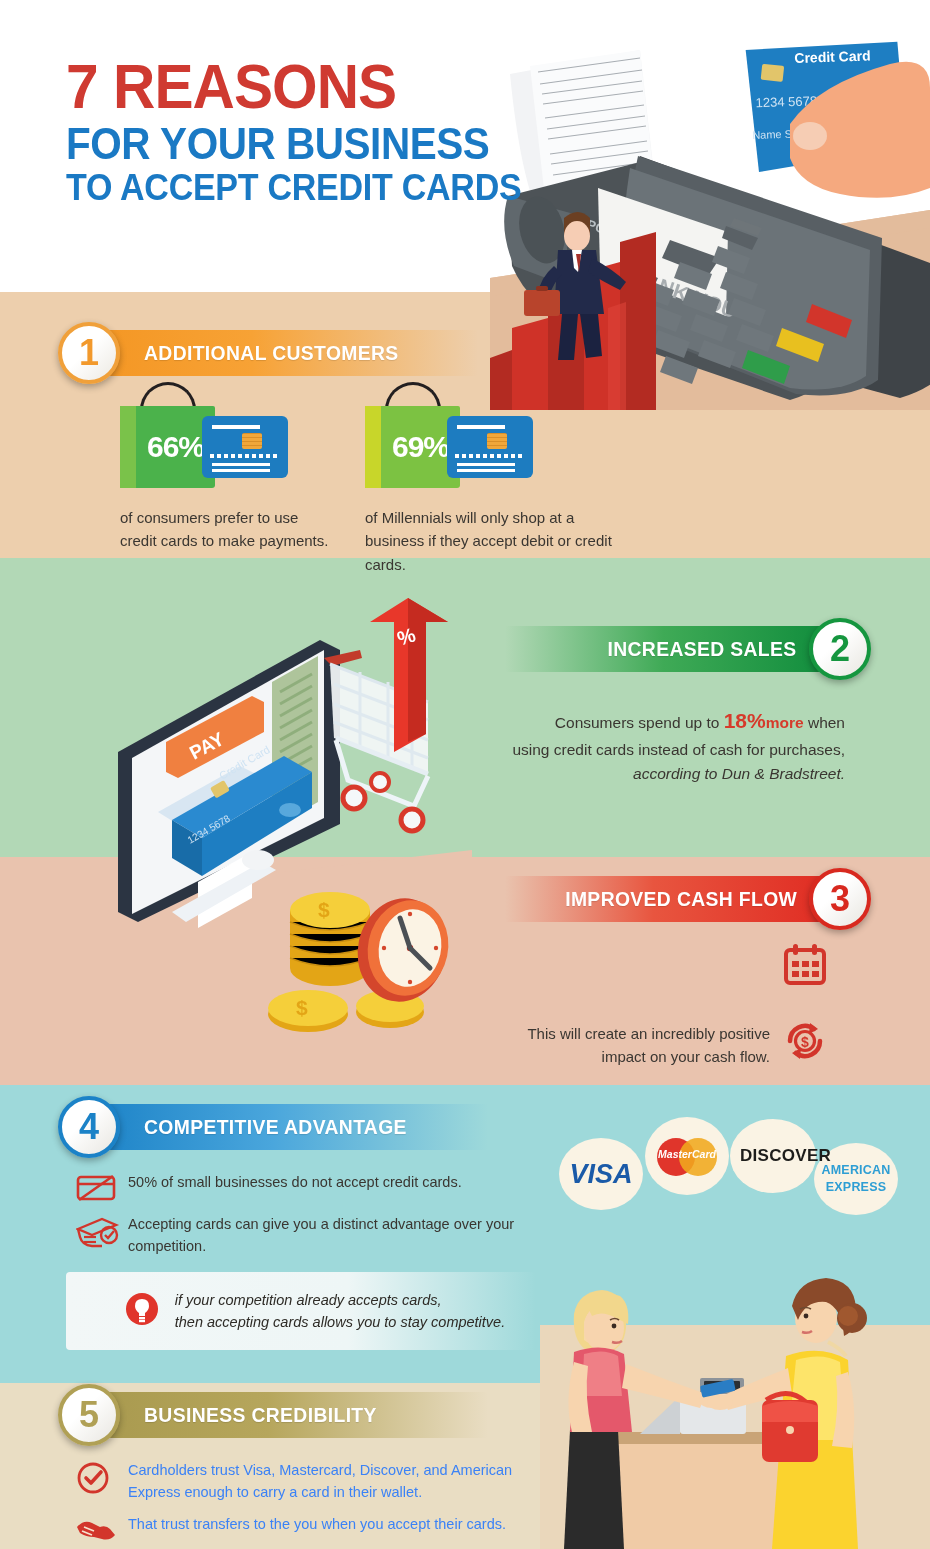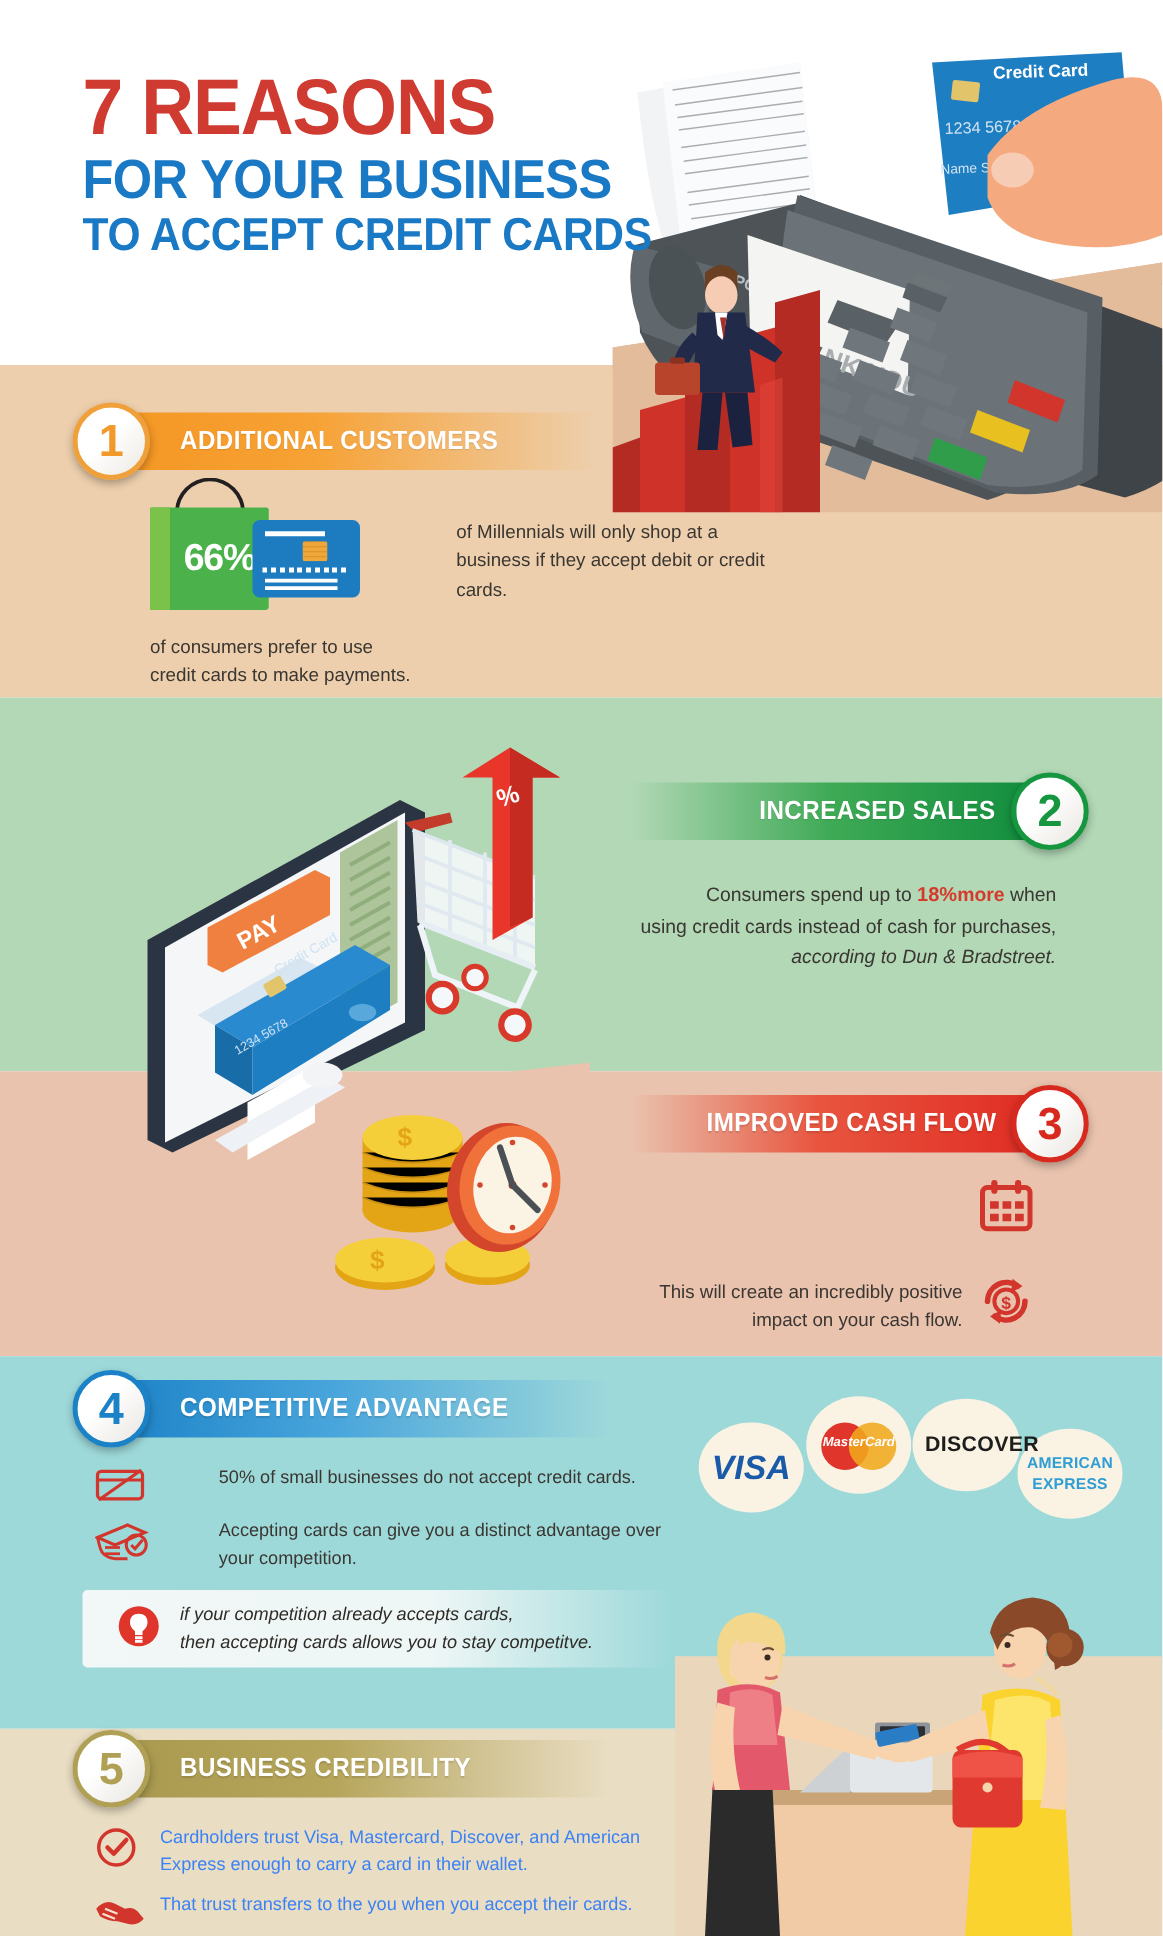--- a/index.html
+++ b/index.html
@@ -134,42 +134,42 @@
     font-size:15px; line-height:1.55; color:#3a3631;
     font-family:"Liberation Sans", sans-serif;
   }
 
   
   .copy { position:absolute; z-index:15; color:#3a3631; }
   .copy p { font-size:15px; line-height:1.5; }
 
   #copy2 { left:495px; top:705px; width:350px; text-align:right; }
   #copy2 p { font-size:15.5px; line-height:1.55; }
-  .hl { color:#d63a2b; font-weight:bold; font-size:16px; }
+  .hl { color:#d63a2b; font-weight:bold; font-size:21px; }
   .hl-sm { color:#d63a2b; font-weight:bold; }
   .ital { font-style:italic; }
 
   #copy3a { left:485px; top:940px; width:285px; text-align:right; }
   #copy3b { left:485px; top:1022px; width:285px; text-align:right; }
   #copy3a p, #copy3b p { font-size:15px; line-height:1.55; }
 
   .icon-r { position:absolute; z-index:16; }
   #ic-cal { left:782px; top:942px; }
   #ic-cyc { left:782px; top:1018px; }
 
   
   #s4-rows { position:absolute; left:76px; top:1172px; width:470px; z-index:15; }
-  .s4row { display:flex; align-items:flex-start; margin-bottom:7px;gap:47px; }
+  .s4row { display:flex; align-items:flex-start; margin-bottom:7px; }
   .s4row .ic { width:52px; flex:0 0 52px; padding-top:1px; }
   .s4row .tx { font-size:14.5px; line-height:1.5; color:#3a3631; }
   .callout {
-    position:absolute; left:66px; top:1272px; width:470px; height:62px;
+    position:absolute; left:66px; top:1272px; width:470px; height:78px;
     background:linear-gradient(90deg,#f2f7f7 0%,#eef6f6 60%,rgba(238,246,246,0) 100%);
     border-radius:4px; z-index:15;
-    display:flex; align-items:center;
+    display:flex; align-items:center;justify-content:center;
   }
   .callout .bulb { margin-left:28px; margin-right:16px; flex:0 0 auto; }
   .callout .tx { font-size:14.5px; line-height:1.55; color:#2e2b26; font-style:italic; }
 
   
   #s5-rows { position:absolute; left:76px; top:1460px; width:480px; z-index:15; }
   .s5row { display:flex; align-items:flex-start; margin-bottom:10px; }
   .s5row .ic { width:52px; flex:0 0 52px; padding-top:1px; }
   .s5row .tx { font-size:14.5px; line-height:1.5; color:#3b82f6; }
 
@@ -339,20 +339,34 @@
           <div class="strip3"></div>
       </div>
     </div>
     <div class="stat-cap">
       <div>of consumers prefer to use</div>
       <div>credit cards to make payments.</div>
     </div>
   </div>
 
   <div class="stat" id="stat2">
+    <div class="bagcard">
+      <div class="handle"></div>
+      <div class="bag" style="background:#7cc242;">
+        <div class="lip" style="background:#c8d62a;"></div>
+        <div class="pct">69%</div>
+      </div>
+      <div class="minicard">
+        <div class="strip1"></div>
+          <div class="chip"></div>
+          <div class="dots"></div>
+        <div class="strip2"></div>
+          <div class="strip3"></div>
+      </div>
+    </div>
     <div class="stat-cap" style="width:290px;">
       <div>of Millennials will only shop at a</div>
       <div>business if they accept debit or credit cards.</div>
     </div>
   </div>
 
   <div class="ill" id="monitor">
     <svg width="360" height="350" viewBox="0 0 360 350">
 
       <path d="M0 300 L360 258 L360 350 L0 350 Z" fill="#e9c3ae"></path>

